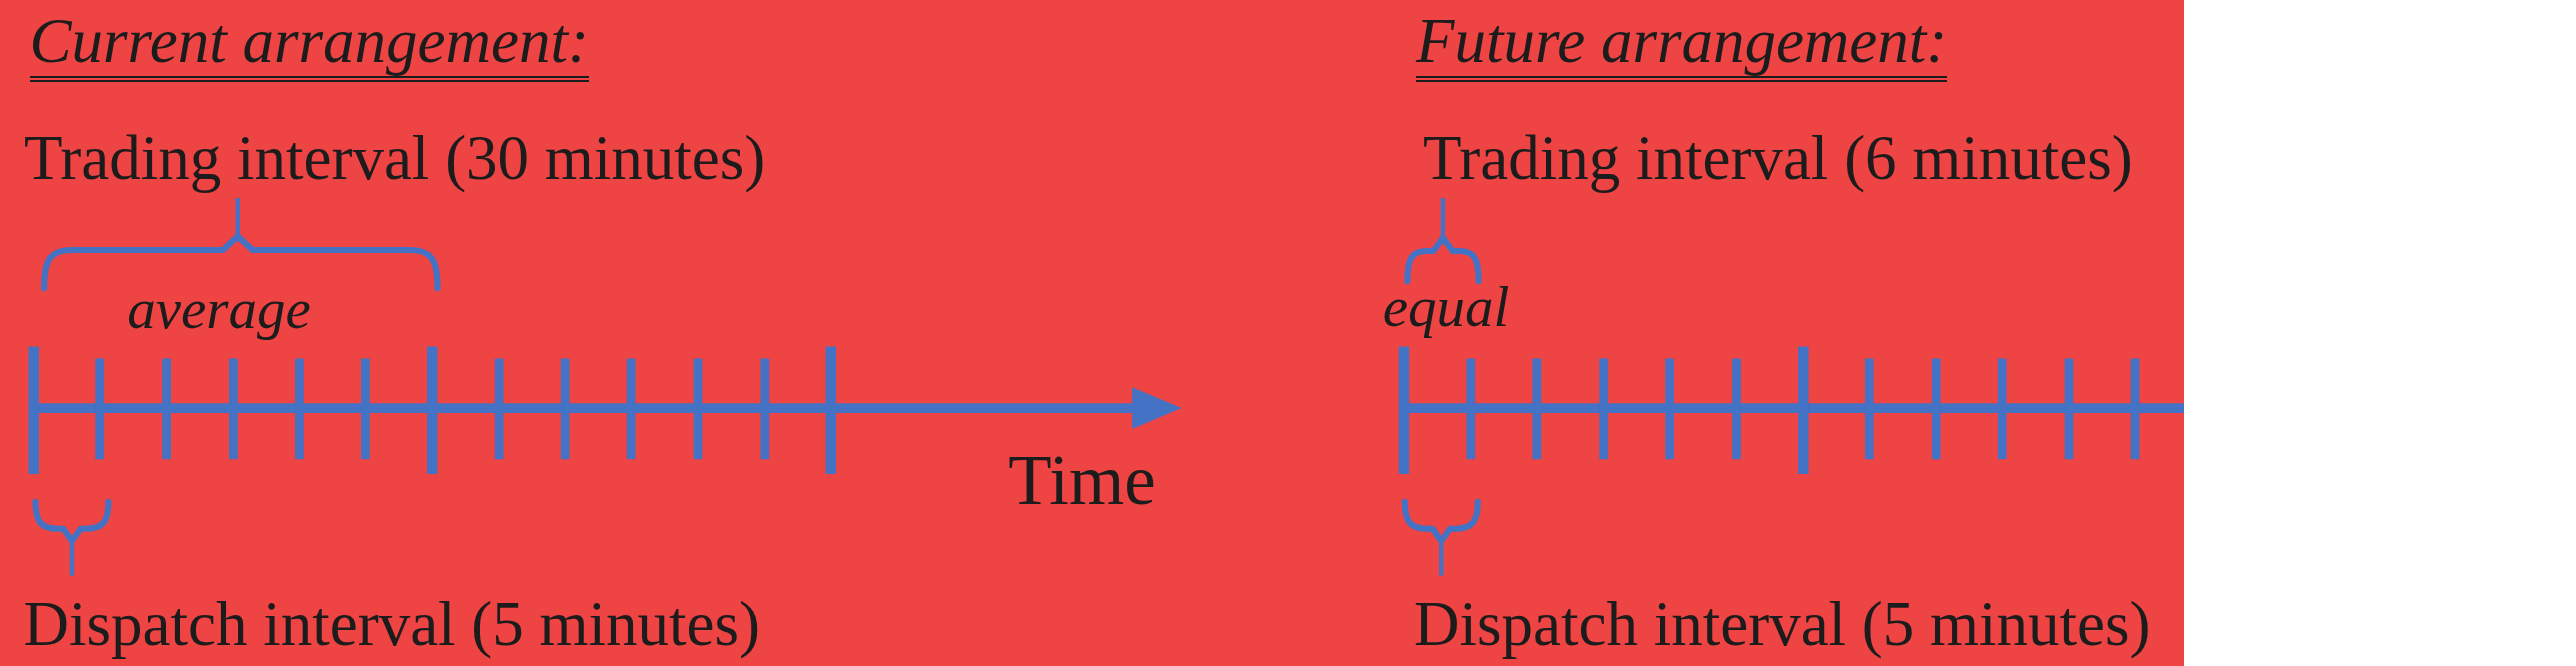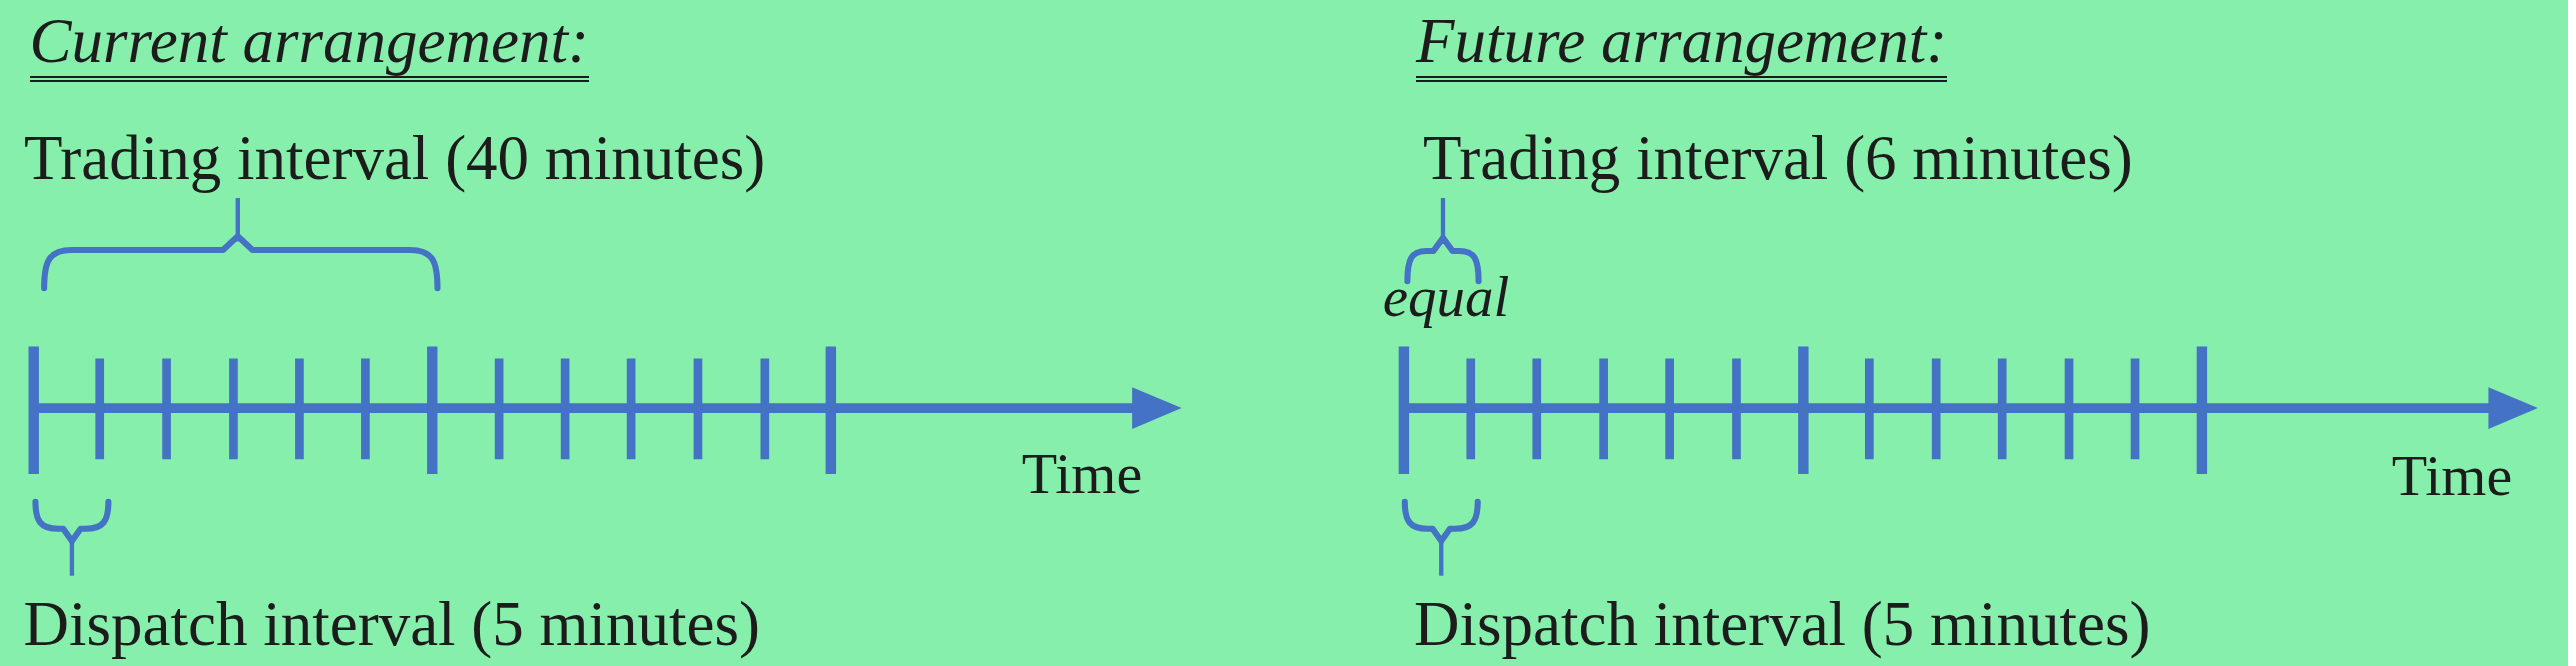--- a/index.html
+++ b/index.html
@@ -2,23 +2,23 @@
 <html style="font-size:14px"><head>
 <meta charset="utf-8">
 <style>
   html, body {
     margin: 0;
     padding: 0;
     background: #ffffff;
   }
   .canvas {
     position: relative;
-    width: 2568px;
+    width: 2184px;
     height: 666px;
-    background: #86efac;
+    background: #ef4444;
     overflow: hidden;
     font-family: "Liberation Serif", "DejaVu Serif", serif;
     color: #1c1c1c;
   }
   .art {
     position: absolute;
     left: 0;
     top: 0;
   }
   .txt {
@@ -35,21 +35,21 @@
   }
   .label {
     font-size: 63px;
   }
   .relation {
     font-size: 57px;
     font-style: italic;
     transform: translateX(-50%);
   }
   .time {
-    font-size: 58px;
+    font-size: 71px;
     transform: translateX(-50%);
   }
 </style>
 </head>
 <body>
 
 <div class="canvas">
 
   <svg class="art" width="2576" height="666" viewBox="0 0 2965 767">
 
@@ -105,31 +105,32 @@
       <path stroke-width="7" stroke-linecap="round" stroke-linejoin="round" d="M 1620,324 C 1620,298 1625,289 1642,289 L 1650,289 L 1661,274 L 1672,289 L 1680,289 C 1697,289 1702,298 1702,324"></path>
       <line x1="1661" y1="280" x2="1661" y2="228" stroke-width="5"></line>
 
       <path stroke-width="7" stroke-linecap="round" stroke-linejoin="round" d="M 1617,578 C 1617,600 1623,609 1643,609 L 1649,609 L 1659,623 L 1669,609 L 1675,609 C 1695,609 1701,600 1701,578"></path>
       <line x1="1659" y1="618" x2="1659" y2="663" stroke-width="5"></line>
     </g>
   </svg>
 
   <div class="txt title" style="left:29.5px; top:10.4px;">Current arrangement:</div>
 
-  <div class="txt label" style="left:24px; top:127px;">Trading interval (40 minutes)</div>
+  <div class="txt label" style="left:24px; top:127px;">Trading interval (30 minutes)</div>
 
+  <div class="txt relation" style="left:219px; top:280px;">average</div>
 
   <div class="txt time" style="left:1082px; top:445px;">Time</div>
 
   <div class="txt label" style="left:23.5px; top:593px;">Dispatch interval (5 minutes)</div>
 
   <div class="txt title" style="left:1416px; top:10.4px;font-family:Liberation Serif, serif;">Future arrangement:</div>
 
   <div class="txt label" style="left:1423px; top:127px;">Trading interval (6 minutes)</div>
 
-  <div class="txt relation" style="left:1446px; top:268px;">equal</div>
+  <div class="txt relation" style="left:1446px; top:278px;">equal</div>
 
   <div class="txt time" style="left:2452px; top:447px;">Time</div>
 
   <div class="txt label" style="left:1414px; top:593px;">Dispatch interval (5 minutes)</div>
 
 </div>
 
 
 </body></html>

